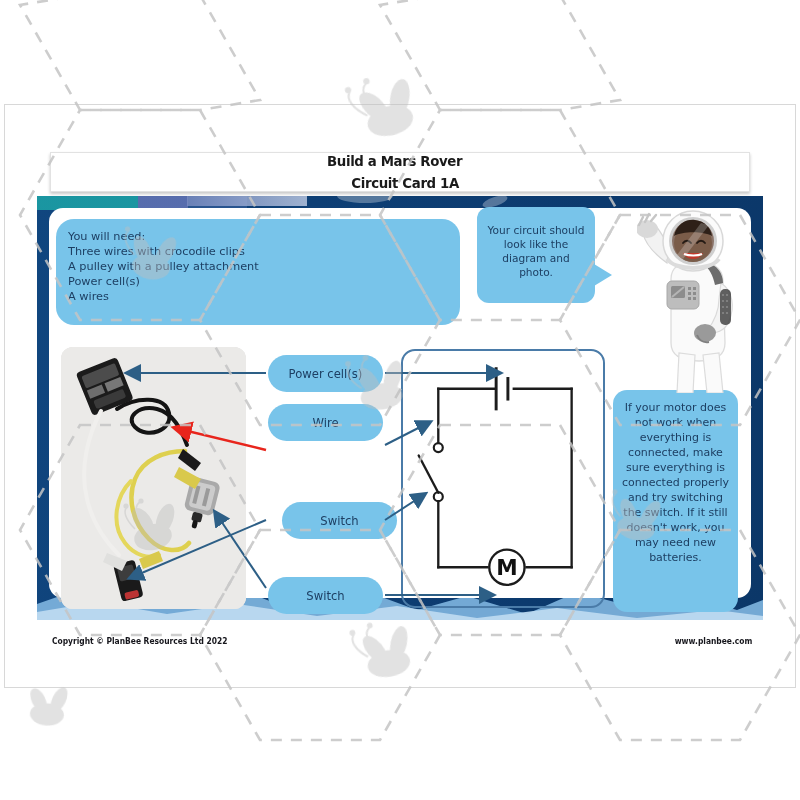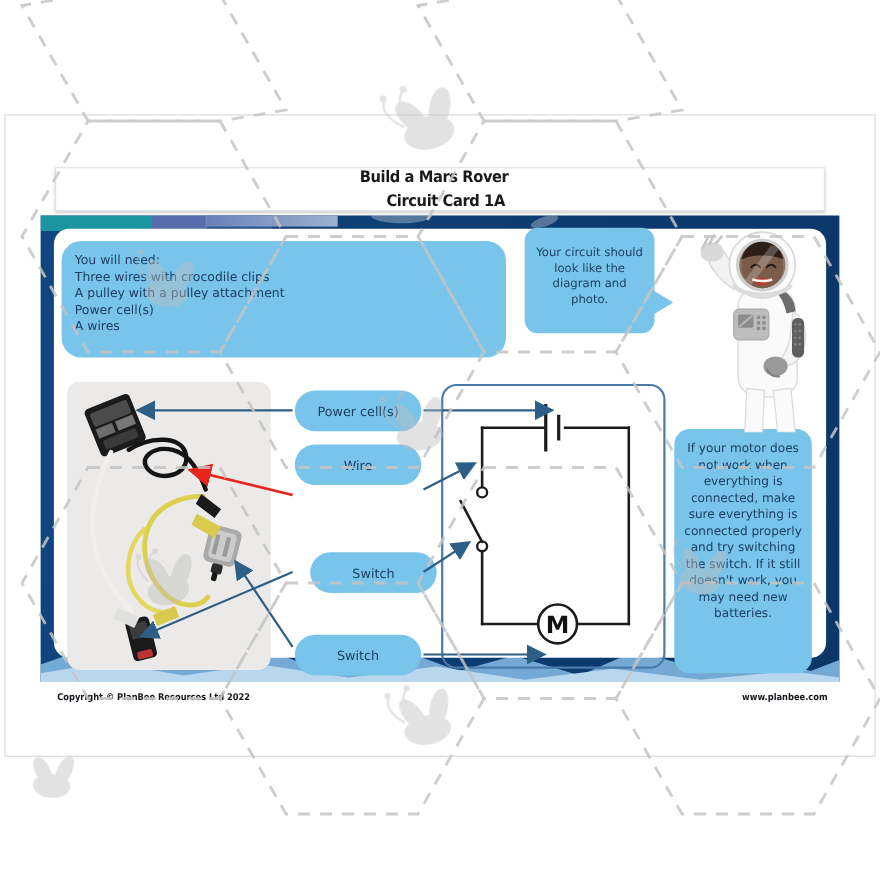--- a/index.html
+++ b/index.html
@@ -205,21 +205,21 @@
     width: 118px; height: 190px;
     z-index: 40;
   }
   #astronaut svg { display: block; width: 100%; height: 100%; }
 
   
   #footer {
     position: absolute;
     left: 52px; top: 628px; width: 700px; height: 18px;
     z-index: 20;
-    display: flex; align-items: flex-start; justify-content: space-between;
+    display: flex; align-items: flex-end; justify-content: space-between;
   }
   .footer-text {
     font-family: "DejaVu Sans", sans-serif;
     font-weight: bold;
     font-size: 8.4px;
     color: #16161c;
     transform: scaleX(.9);
     white-space: nowrap;
   }
   #footer-left { transform-origin: left center; }

